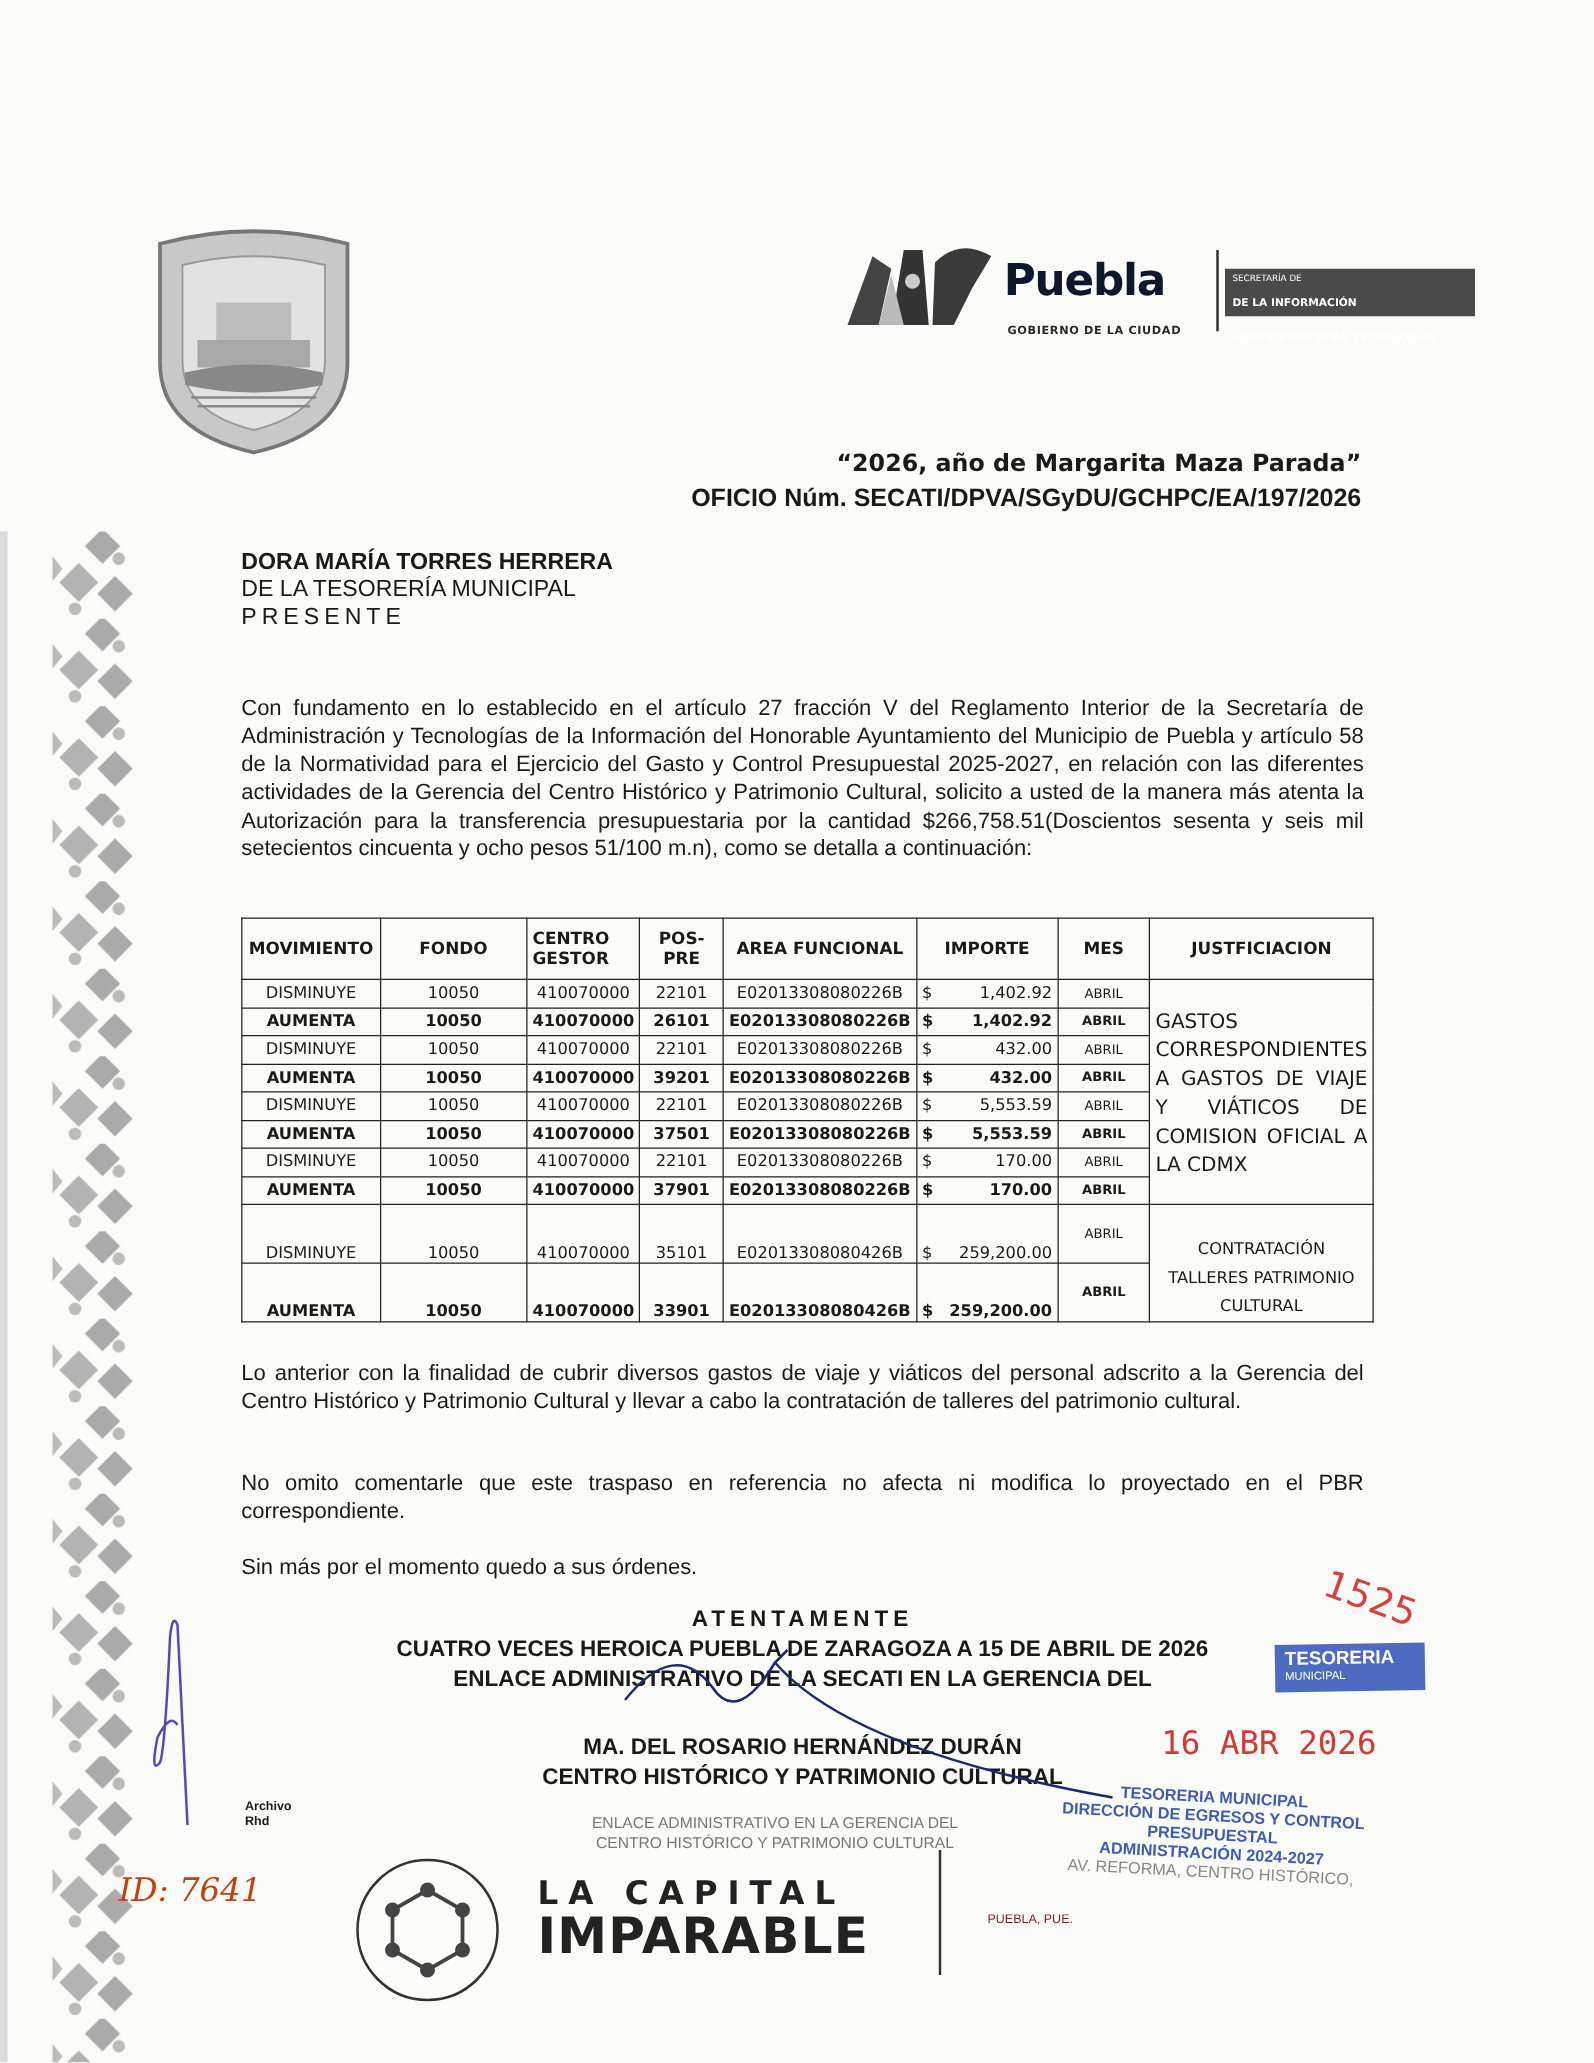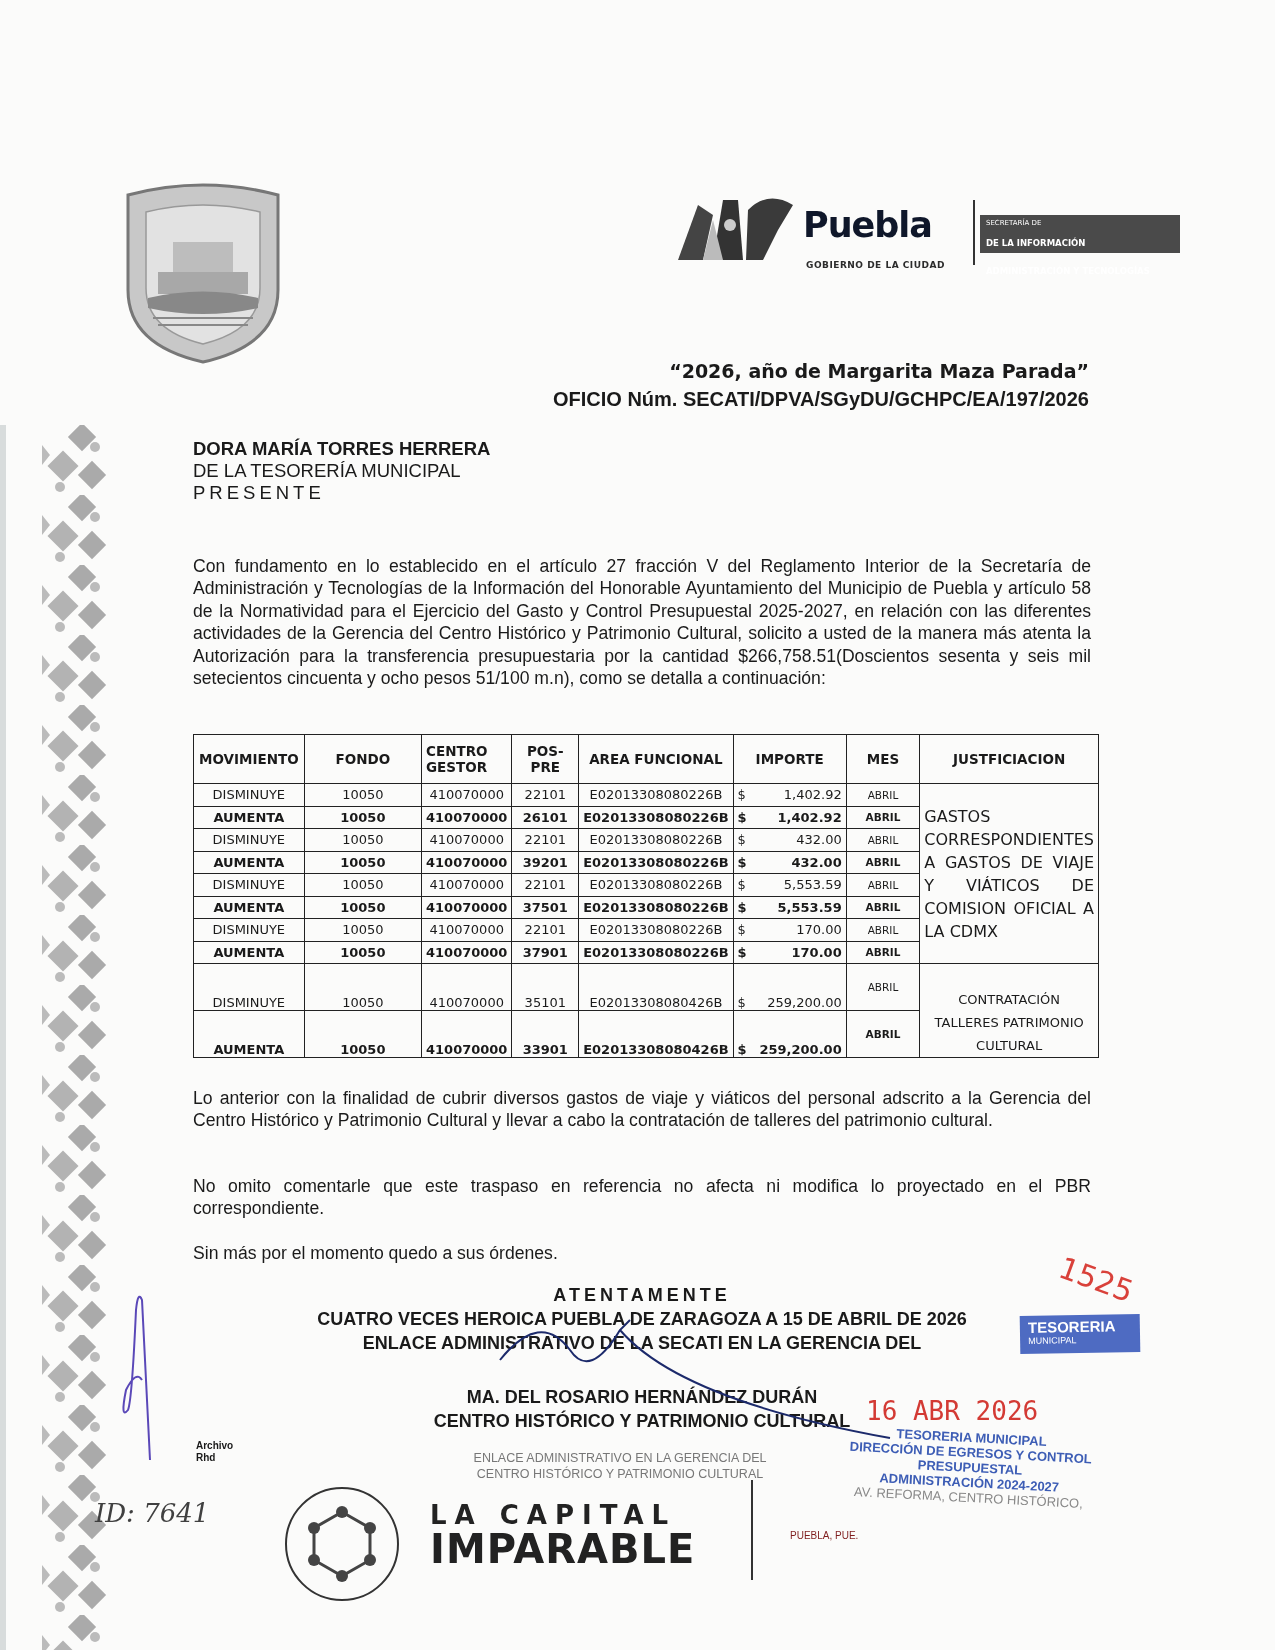--- a/index.html
+++ b/index.html
@@ -46,25 +46,25 @@
   #signature-block { left:193px; top:1283px; width:898px; text-align:center; font-weight:bold; font-size:18px; line-height:24px; }
   #atentamente { letter-spacing:4px; }
   #signer { margin-top:30px; }
 
   #stamp-secati { left:470px; top:1450px; width:300px; text-align:center; color:#777; font-size:12.5px; line-height:16px; }
   #stamp-tesoreria { left:830px; top:1430px; width:280px; text-align:center; color:#3d5db5; font-size:13px; font-weight:bold; line-height:15px; transform:rotate(3deg); }
   #stamp-tesoreria .addr { color:#888; font-weight:normal; }
   #tesoreria-badge { left:1020px; top:1315px; width:120px; height:38px; background:#4e6bc2; color:#fff; font-weight:bold; font-size:15px; padding:3px 8px; box-sizing:border-box; transform:rotate(-1deg); }
   #tesoreria-badge .sub { font-size:9px; font-weight:normal; }
   #stamp-number { left:1058px; top:1262px; color:#d9413a; font-size:30px; transform:rotate(20deg); font-family:"DejaVu Sans", sans-serif; }
-  #stamp-date { left:866px; top:1380px; color:#d33a34; font-size:26px; font-family:"DejaVu Sans Mono", monospace;margin-top:16px; }
+  #stamp-date { left:929px; top:1380px; color:#d33a34; font-size:26px; font-family:"DejaVu Sans Mono", monospace; }
   #puebla-place { left:790px; top:1530px; color:#7f1d1d; font-size:10px; }
 
   #archivo { left:196px; top:1440px; font-size:10px; font-weight:bold; line-height:12px; }
-  #handwritten-id { left:95px; top:1498px; color:#404040; font-size:26px; font-family:"DejaVu Serif", serif; font-style:italic; }
+  #handwritten-id { left:95px; top:1498px; color:#c2410c; font-size:26px; font-family:"DejaVu Serif", serif; font-style:italic; }
   #handwritten-initials { left:120px; top:1290px; }
   #igualdad-seal { left:282px; top:1484px; width:120px; height:120px; }
   #capital-logo { left:430px; top:1500px; }
   #capital-logo .l1 { font-family:"DejaVu Sans", sans-serif; font-weight:bold; font-size:26px; letter-spacing:8px; color:#222; }
   #capital-logo .l2 { font-family:"DejaVu Sans", sans-serif; font-weight:bold; font-size:40px; letter-spacing:1px; color:#222; line-height:38px; }
   #divider-line { left:751px; top:1480px; width:2px; height:100px; background:#333; }
 </style>
 </head>
 <body>
 

